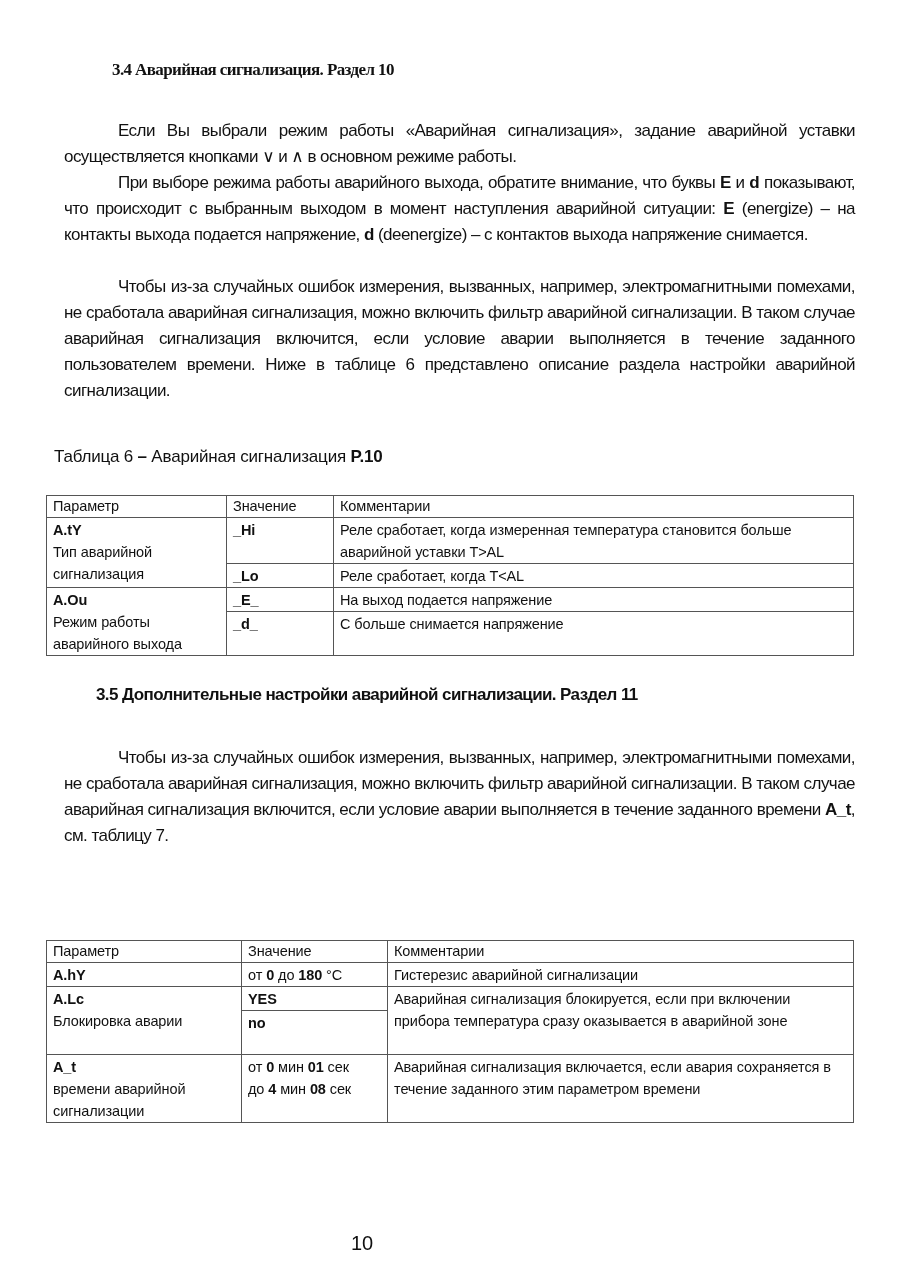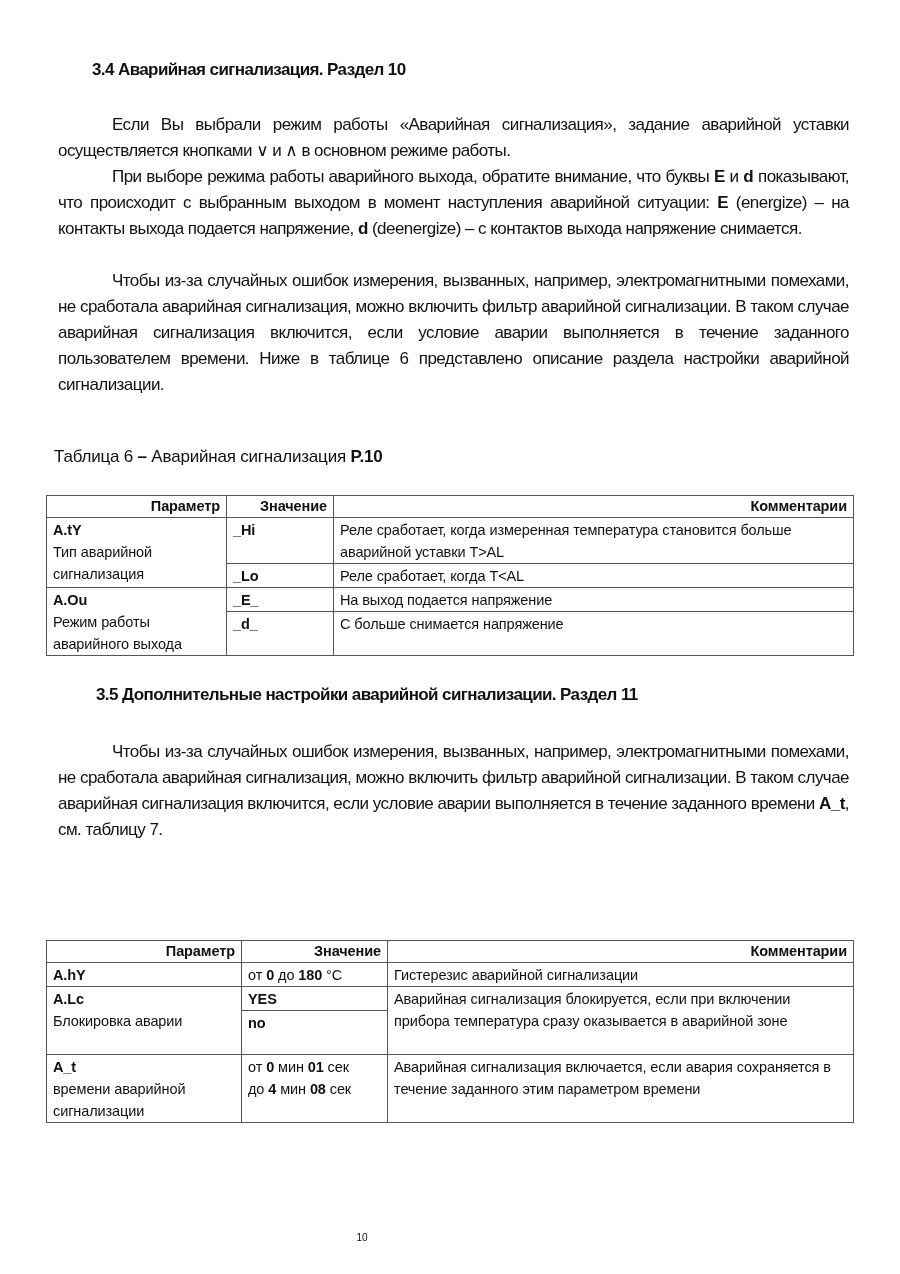--- a/index.html
+++ b/index.html
@@ -1,39 +1,39 @@
 <!DOCTYPE html>
 <html><head>
 <meta charset="utf-8">
 <style>
   html, body { margin: 0; padding: 0; background: #fff; }
   body { width: 900px; height: 1274px; position: relative; overflow: hidden;
          font-family: "Liberation Sans Narrow", "Liberation Sans", sans-serif; color: #111; }
   .page { position: absolute; left: 0; top: 0; width: 900px; height: 1274px; }
   h2 { position: absolute; margin: 0; font-size: 17px; font-weight: bold; letter-spacing: -0.6px;
        font-family: "Liberation Sans", sans-serif; }
-  .para { position: absolute; left: 54px; width: 791px; margin: 4px; line-height: 26px;
+  .para { position: absolute; left: 54px; width: 791px; margin: 10px; line-height: 26px;
           text-align: justify; text-indent: 54px; font-size: 17px; letter-spacing: -0.55px;
           font-family: "Liberation Sans", sans-serif; }
   .caption { position: absolute; left: 54px; margin: 0; font-size: 17px; letter-spacing: -0.2px;
              font-family: Liberation Sans, sans-serif; }
   table { position: absolute; border-collapse: collapse; font-family: "Liberation Sans", sans-serif;
           font-size: 14.5px; letter-spacing: -0.1px; }
   td, th { border: 1.3px solid #555; vertical-align: top; padding: 1px 6px 0 6px; line-height: 22px; }
-  th { font-weight: bold; text-align: right; line-height: 21px; padding-top: 0; }
+  th { font-weight: normal; text-align: left; line-height: 21px; padding-top: 0; }
   b { font-weight: bold; }
   .pagenum { position: absolute; left: 0; width: 724px; top: 1232px; text-align: center;
-             font-size: 10px; font-family: "Liberation Sans", sans-serif; }
+             font-size: 20px; font-family: "Liberation Sans", sans-serif; }
 </style>
 </head>
 <body>
 
 <div class="page">
 
-  <h2 style="left:92px; top:60px;">3.4 Аварийная сигнализация. Раздел 10</h2>
+  <h2 style="left:112px; top:60px;font-family:Liberation Serif, serif;">3.4 Аварийная сигнализация. Раздел 10</h2>
 
   <p class="para" style="top:108px;"><span>Если Вы выбрали режим работы «Аварийная сигнализация», задание аварийной уставки осуществляется кнопками </span><span>∨</span><span> и </span><span>∧</span><span> в основном режиме работы.</span></p>
 
   <p class="para" style="top:160px;"><span>При выборе режима работы аварийного выхода, обратите внимание, что буквы </span><b>E</b><span> и </span><b>d</b><span> показывают, что происходит с выбранным выходом в момент наступления аварийной ситуации: </span><b>E</b><span> (energize) – на контакты выхода подается напряжение, </span><b>d</b><span> (deenergize) – с контактов выхода напряжение снимается.</span></p>
 
   <p class="para" style="top:264px;">Чтобы из-за случайных ошибок измерения, вызванных, например, электромагнитными помехами, не сработала аварийная сигнализация, можно включить фильтр аварийной сигнализации. В таком случае аварийная сигнализация включится, если условие аварии выполняется в течение заданного пользователем времени. Ниже в таблице 6 представлено описание раздела настройки аварийной сигнализации.</p>
 
   <p class="caption" style="top:447px;"><span>Таблица 6 </span><b>–</b><span> Аварийная сигнализация </span><b>P.10</b></p>
 
   <table style="left:46px; top:495px; width:808px;">

